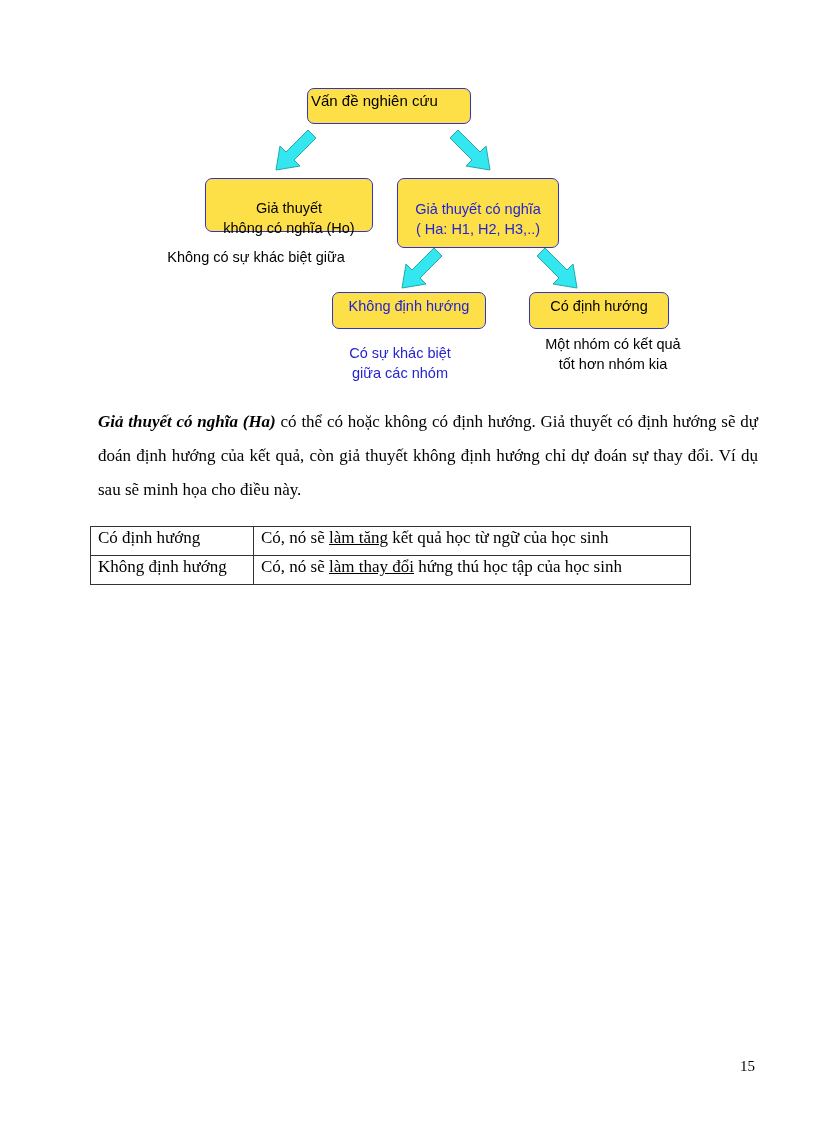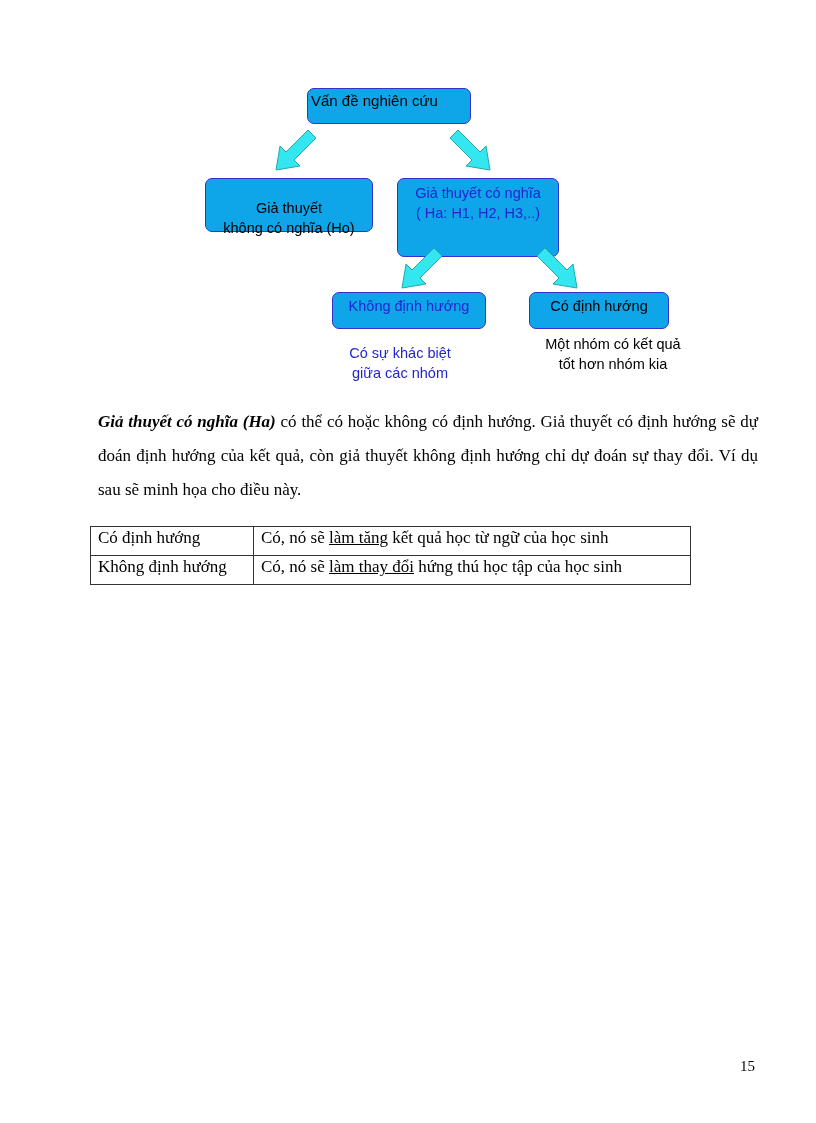--- a/index.html
+++ b/index.html
@@ -1,17 +1,17 @@
 <!DOCTYPE html>
 <html><head>
 <meta charset="utf-8">
 <style>
   html, body { margin: 0; padding: 0; background: #ffffff; }
   body { width: 816px; height: 1123px; position: relative; overflow: hidden; font-family: "Liberation Serif", serif; color: #000; }
-  .box { position: absolute; border: 1.5px solid #3333cc; border-radius: 7px; background: #0ea5e9; font-family: "Liberation Sans", sans-serif; font-size: 14.5px; text-align: center; box-sizing: border-box; line-height: 20px; }
+  .box { position: absolute; border: 1.5px solid #3333cc; border-radius: 7px; background: #fde047; font-family: "Liberation Sans", sans-serif; font-size: 14.5px; text-align: center; box-sizing: border-box; line-height: 20px; }
   .dtext { position: absolute; font-family: "Liberation Sans", sans-serif; font-size: 14.5px; text-align: center; line-height: 20px; }
   .blue { color: #2424d0; }
   .arrow { position: absolute; width: 46px; height: 46px; }
   .para { position: absolute; left: 98px; top: 405px; width: 660px; font-size: 17px; line-height: 34px; text-align: justify; text-align-last: left; }
   .para b i, .para .lead { font-weight: bold; font-style: italic; margin-top: 44px; }
   table.ex { position: absolute; left: 90px; top: 526px; width: 601px; border-collapse: collapse; font-size: 17px; }
   table.ex td { border: 1px solid #333; padding: 1px 7px; height: 26px; vertical-align: top; }
   table.ex td.c1 { width: 148px; }
   u { text-decoration: underline; margin-top: 24px; }
   .pnum { position: absolute; left: 740px; top: 1058px; font-size: 15px; }
@@ -28,23 +28,24 @@
 </svg>
 <svg class="arrow" style="left:448px;top:128px;" viewBox="0 0 46 46">
   <polygon points="10,2 2,10 24,32 18,38 42,42 38,18 32,24" fill="#33e6f0" stroke="#2aa" stroke-width="1"></polygon>
 </svg>
 
 <div class="box" style="left:205px;top:178px;width:168px;height:54px;padding-top:19px;">
   <div>Giả thuyết</div>
   <div>không có nghĩa  (Ho)</div>
 </div>
 <div class="dtext" style="left:150px;top:247px;width:212px;">
+  <div>Không có sự khác biệt giữa</div>
 </div>
 
-<div class="box blue" style="left:397px;top:178px;width:162px;height:79px;padding-top:4px;">
+<div class="box blue" style="left:397px;top:178px;width:162px;height:70px;padding-top:20px;">
   <div>Giả thuyết  có nghĩa</div>
   <div>( Ha:  H1, H2, H3,..)</div>
 </div>
 
 <svg class="arrow" style="left:398px;top:246px;" viewBox="0 0 46 46">
   <polygon points="36,2 44,10 22,32 28,38 4,42 8,18 14,24" fill="#33e6f0" stroke="#2aa" stroke-width="1"></polygon>
 </svg>
 <svg class="arrow" style="left:535px;top:246px;" viewBox="0 0 46 46">
   <polygon points="10,2 2,10 24,32 18,38 42,42 38,18 32,24" fill="#33e6f0" stroke="#2aa" stroke-width="1"></polygon>
 </svg>

